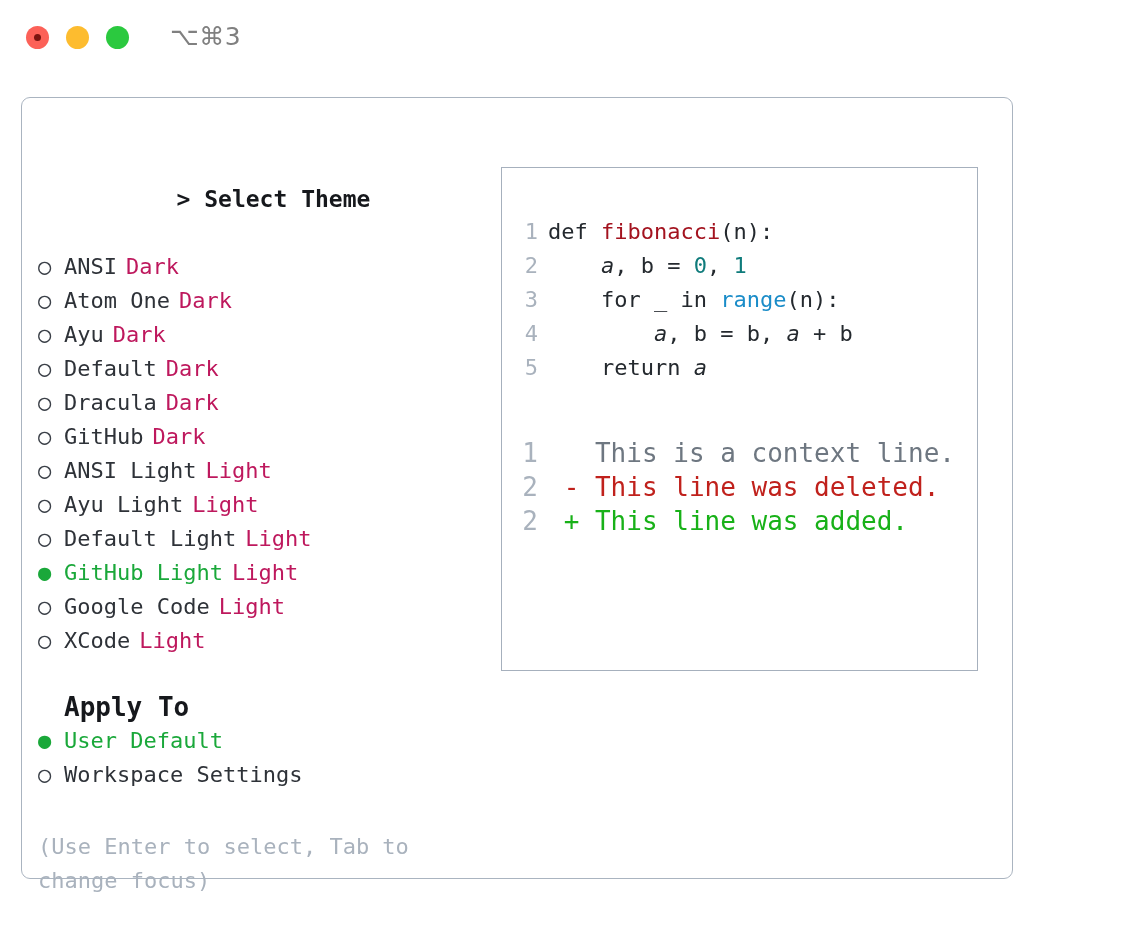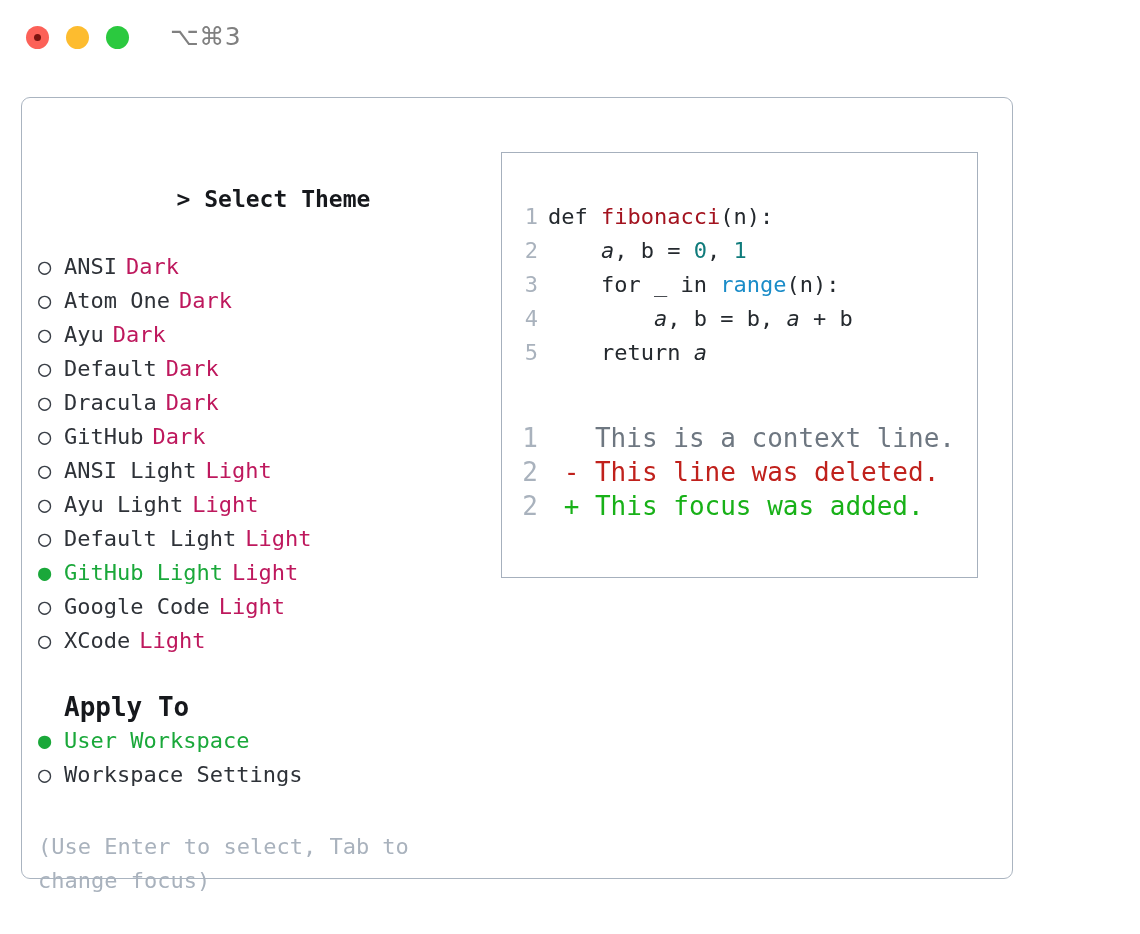--- a/index.html
+++ b/index.html
@@ -148,23 +148,23 @@
   }
 
   
   .right-col {
     position: absolute;
     left: 479px;
     top: 50px;
     width: 490px;
   }
   .preview-box {
-    margin-top: 4px;
+    margin-top: 19px;
     width: 477px;
-    height: 426px;
+    height: 504px;
     border: 1.5px solid #a6b0bd;
     box-sizing: border-box;
     background: #ffffff;
     position: relative;
   }
   .code {
     position: absolute;
     left: 14px;
     top: 47px;
     font-size: 22px;
@@ -235,30 +235,30 @@
           </div>
 
         <div class="spacer"></div>
 
         <div class="section-head">
           <span class="marker"></span>
           <span>Apply To</span>
         </div>
 
         <div class="list" id="apply-list">
-            <div class="row selected"><span class="marker sel">●</span><span class="row-label">User Workspace</span></div>
+            <div class="row selected"><span class="marker sel">●</span><span class="row-label">User Default</span></div>
             <div class="row"><span class="marker">○</span><span class="row-label">Workspace Settings</span></div>
           </div>
 
         <div class="hint">(Use Enter to select, Tab to change focus)</div>
       </div>
 
       <div class="right-col">
 
         <div class="preview-box">
           <div class="code" id="code-block"><div class="code-line"><span class="ln">1</span><span class="tok-plain">def </span><span class="tok-func">fibonacci</span><span class="tok-plain">(n):</span></div><div class="code-line"><span class="ln">2</span><span class="tok-plain">    </span><span class="tok-var">a</span><span class="tok-plain">, b = </span><span class="tok-num">0</span><span class="tok-plain">, </span><span class="tok-num">1</span></div><div class="code-line"><span class="ln">3</span><span class="tok-plain">    for _ in </span><span class="tok-builtin">range</span><span class="tok-plain">(n):</span></div><div class="code-line"><span class="ln">4</span><span class="tok-plain">        </span><span class="tok-var">a</span><span class="tok-plain">, b = b, </span><span class="tok-var">a</span><span class="tok-plain"> + b</span></div><div class="code-line"><span class="ln">5</span><span class="tok-plain">    return </span><span class="tok-var">a</span></div></div>
-          <div class="diff" id="diff-block"><div class="code-line"><span class="ln">1</span><span class="diff-ctx">   This is a context line.</span></div><div class="code-line"><span class="ln">2</span><span class="diff-del"> - This line was deleted.</span></div><div class="code-line"><span class="ln">2</span><span class="diff-add"> + This focus was added.</span></div></div>
+          <div class="diff" id="diff-block"><div class="code-line"><span class="ln">1</span><span class="diff-ctx">   This is a context line.</span></div><div class="code-line"><span class="ln">2</span><span class="diff-del"> - This line was deleted.</span></div><div class="code-line"><span class="ln">2</span><span class="diff-add"> + This line was added.</span></div></div>
         </div>
       </div>
 
     </div>
   </div>
 </div>
 
 </body></html>

